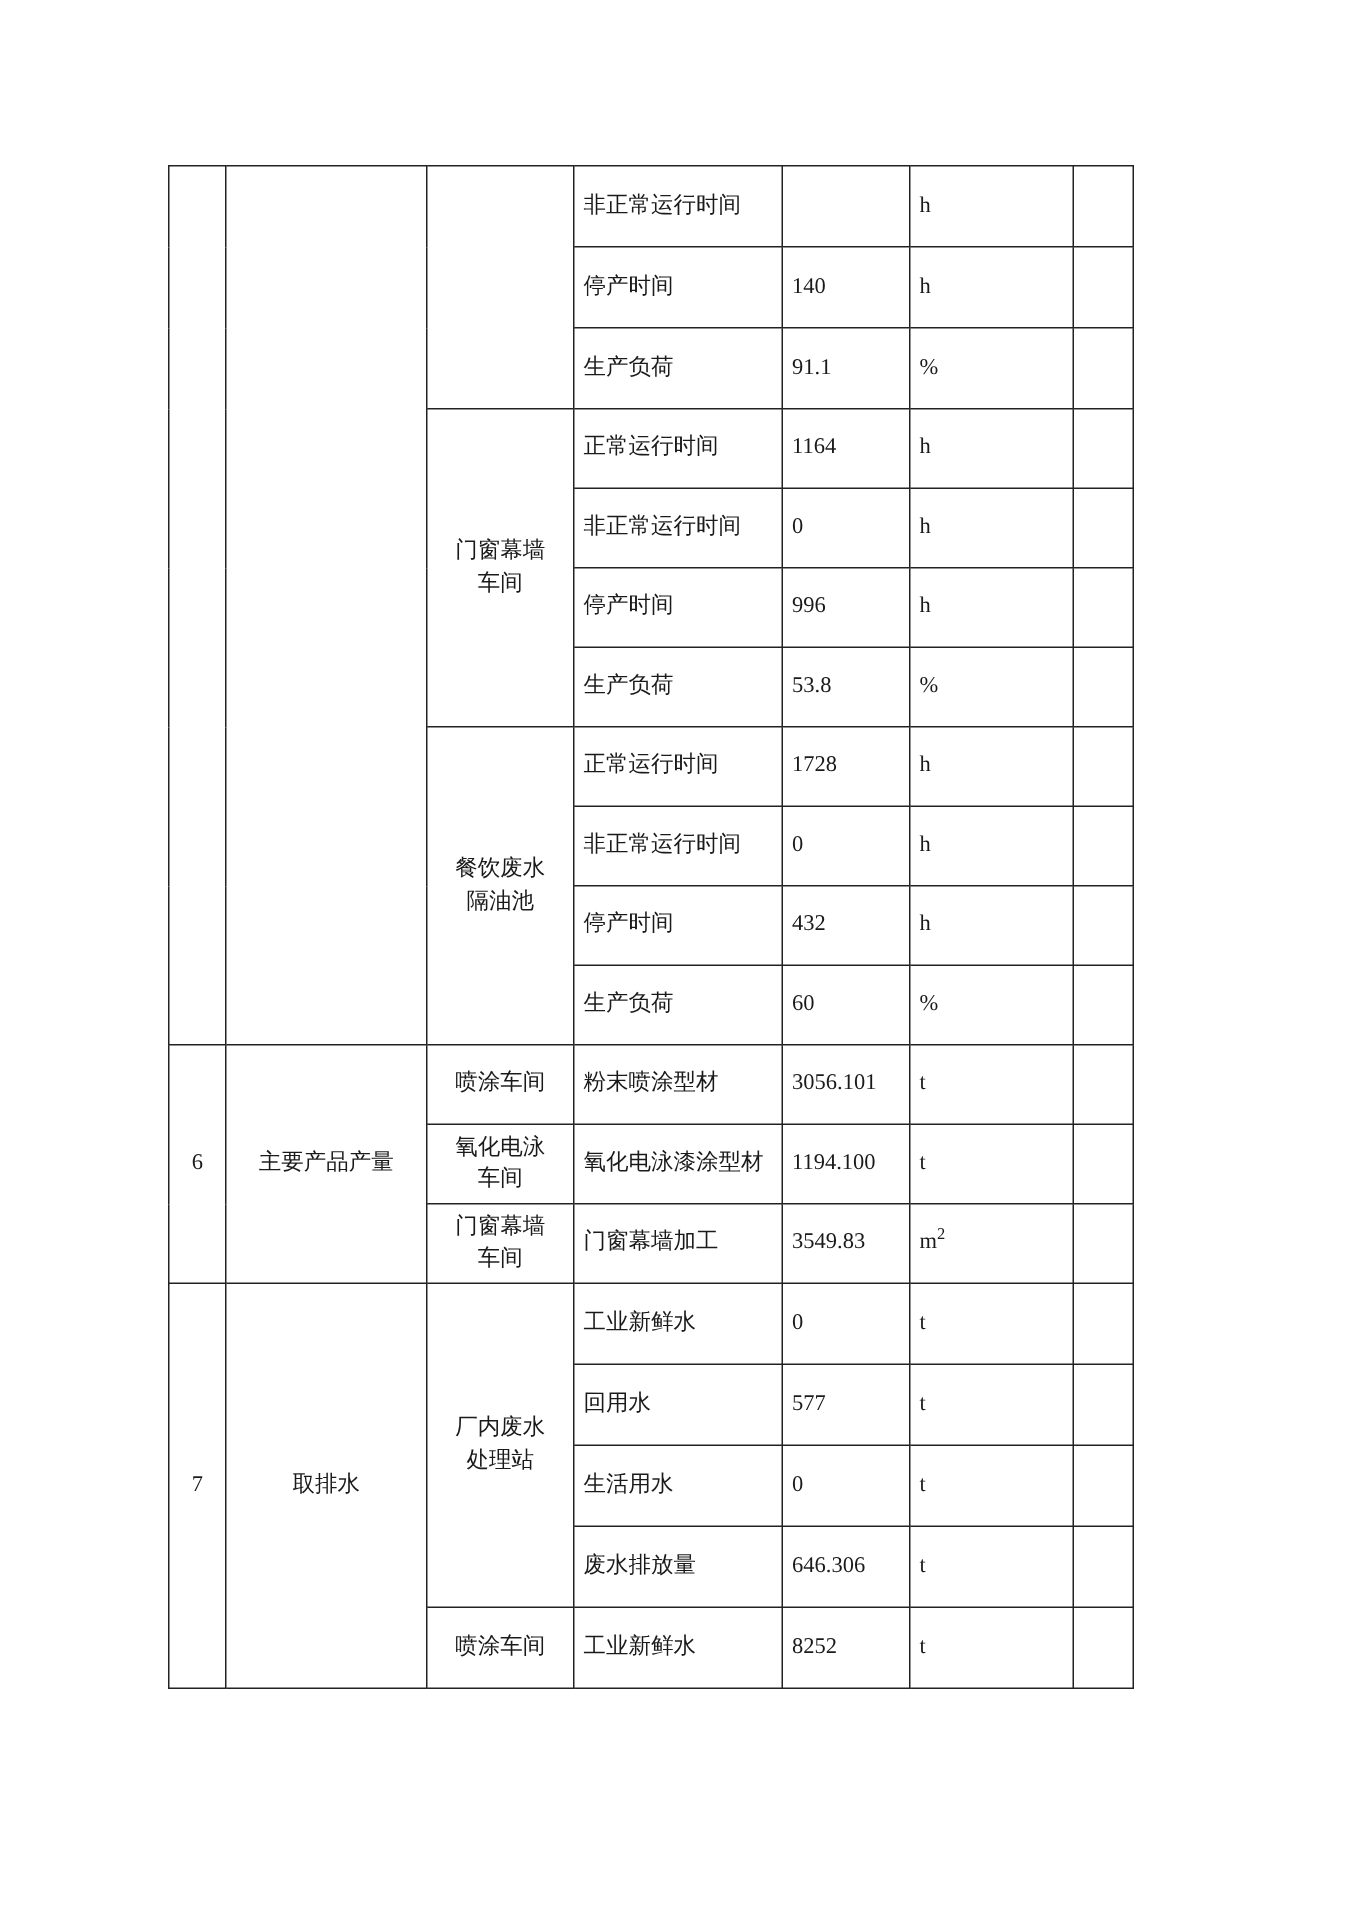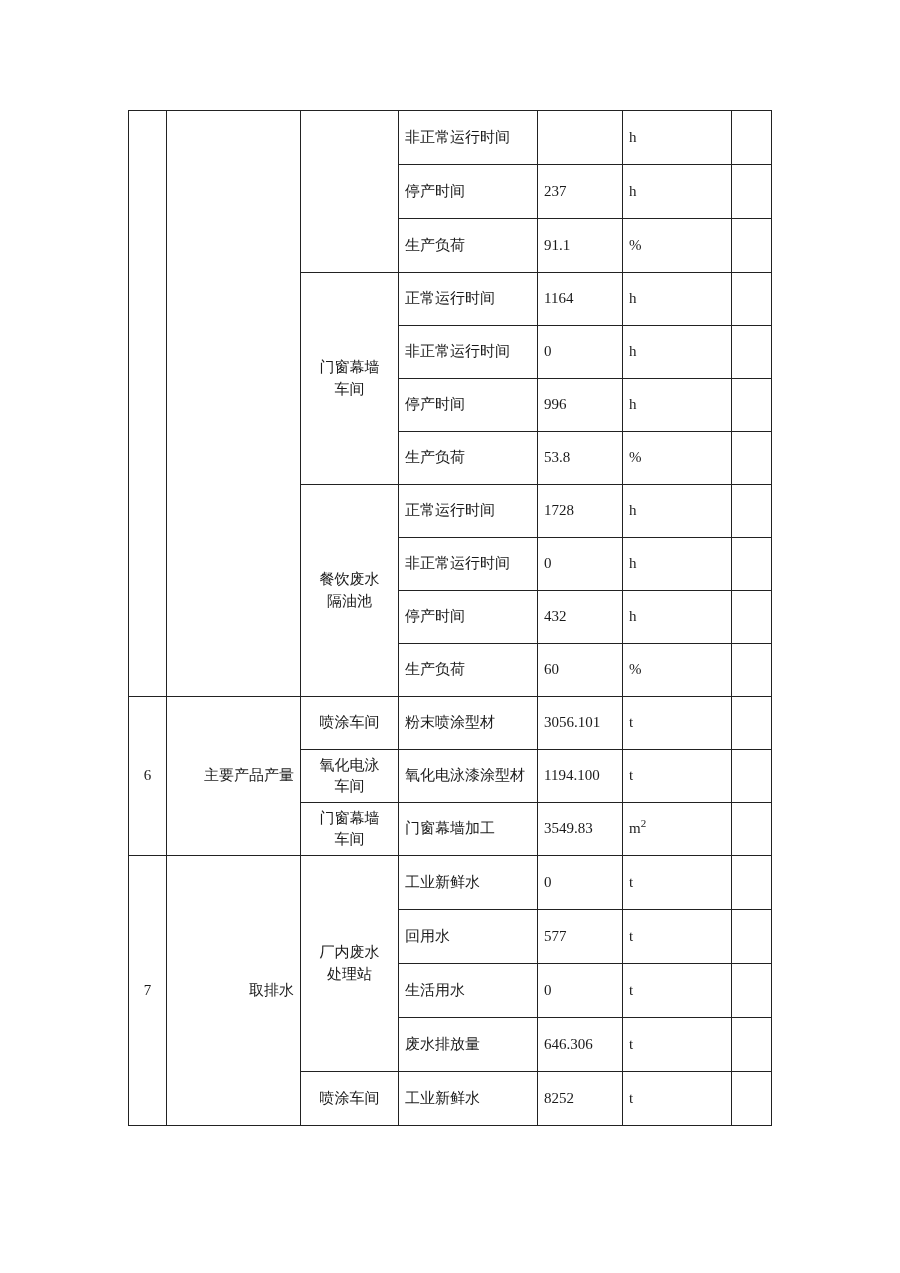--- a/index.html
+++ b/index.html
@@ -15,21 +15,21 @@
     overflow: hidden;
   }
   .page {
     position: relative;
     width: 900px;
     height: 1273px;
     background: #ffffff;
   }
   table.report {
     position: absolute;
-    left: 128px;
+    left: 112px;
     top: 110px;
     width: 643px;
     border-collapse: collapse;
     table-layout: fixed;
   }
   table.report td {
     border: 1px solid #222222;
     padding: 0 6px;
     vertical-align: middle;
     font-size: 15px;
@@ -40,21 +40,21 @@
   
   col.c-idx    { width: 38px;  }
   col.c-cat    { width: 134px; }
   col.c-shop   { width: 98px;  }
   col.c-item   { width: 139px; }
   col.c-val    { width: 85px;  }
   col.c-unit   { width: 109px; }
   col.c-note   { width: 40px;  }
 
   td.idx  { text-align: center; }
-  td.cat  { text-align: right; margin-top: 28px; }
+  td.cat  { text-align: center; margin-top: 28px; }
   td.shop { text-align: center; }
   td.item { text-align: left; }
   td.val  { text-align: left; }
   td.unit { text-align: left; }
   td.note { text-align: left; }
 
   .r54 { height: 54px; }
   .r53 { height: 53px; }
 
   .sup {
@@ -84,21 +84,21 @@
         <td class="idx" rowspan="11"></td>
         <td class="cat" rowspan="11"></td>
         <td class="shop" rowspan="3"></td>
         <td class="item">非正常运行时间</td>
         <td class="val"></td>
         <td class="unit">h</td>
         <td class="note"></td>
       </tr>
       <tr class="r54">
         <td class="item">停产时间</td>
-        <td class="val">237</td>
+        <td class="val">140</td>
         <td class="unit">h</td>
         <td class="note"></td>
       </tr>
       <tr class="r54">
         <td class="item">生产负荷</td>
         <td class="val">91.1</td>
         <td class="unit">%</td>
         <td class="note"></td>
       </tr>
 

